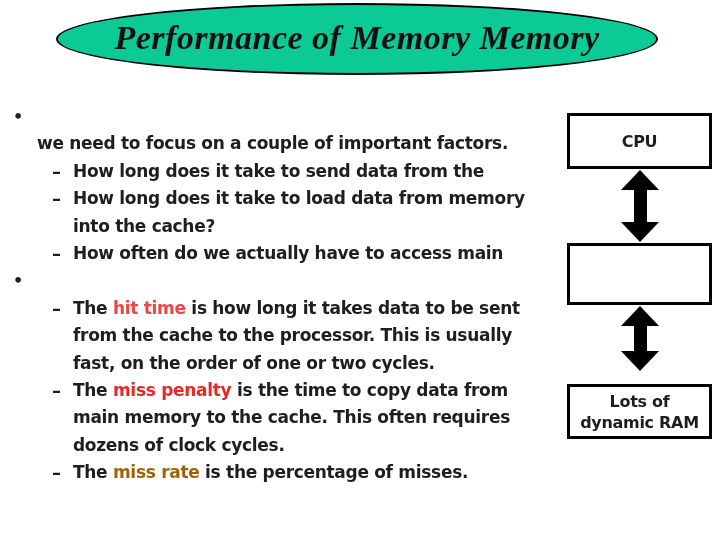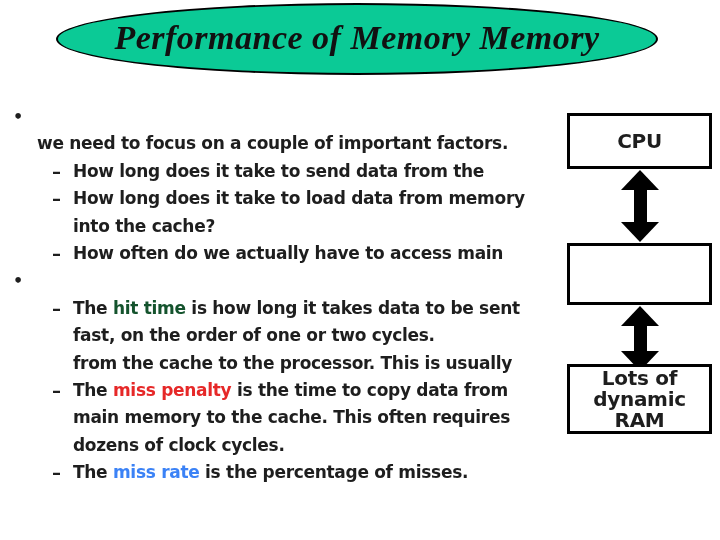--- a/index.html
+++ b/index.html
@@ -34,26 +34,26 @@
   .marker{position:absolute;top:0;}
   .m1{left:13px;font-size:16px;}
   .m2{left:52px;font-weight:bold;font-size:18px;}
   .hl{}
 
   
   .dbox{
     position:absolute;left:567px;width:145px;box-sizing:border-box;
     border:3px solid #000;background:#fff;
     display:flex;flex-direction:column;align-items:center;justify-content:center;
-    font-size:20px;font-weight:bold;color:#1e1e1e;text-align:center;line-height:21px;
+    font-size:16px;font-weight:bold;color:#1e1e1e;text-align:center;line-height:21px;
     letter-spacing:-0.3px;
   }
   #box-cpu{top:113px;height:56px;}
   #box-cache{top:243px;height:62px;}
-  #box-ram{top:364px;height:70px;}
+  #box-ram{top:384px;height:55px;}
 
   .arrow{
     position:absolute;left:621px;width:38px;
     display:flex;flex-direction:column;align-items:center;
   }
   #arrow-1{top:170px;height:72px;}
   #arrow-2{top:306px;height:65px;}
   .arrow .up{width:0;height:0;border-left:19px solid transparent;border-right:19px solid transparent;border-bottom:20px solid #000;}
   .arrow .shaft{width:13px;flex:1 1 auto;background:#000;}
   .arrow .down{width:0;height:0;border-left:19px solid transparent;border-right:19px solid transparent;border-top:20px solid #000;}
@@ -68,27 +68,27 @@
   </div>
 
   <div class="bullets">
       <div class="line lvl1"><span class="marker m1">•</span></div>
       <div class="line lvl1"><span>we need to focus on a couple of important factors.</span></div>
       <div class="line lvl2"><span class="marker m2">–</span><span>How long does it take to send data from the</span></div>
       <div class="line lvl2"><span class="marker m2">–</span><span>How long does it take to load data from memory</span></div>
       <div class="line lvl2"><span>into the cache?</span></div>
       <div class="line lvl2"><span class="marker m2">–</span><span>How often do we actually have to access main</span></div>
       <div class="line lvl1"><span class="marker m1">•</span></div>
-      <div class="line lvl2"><span class="marker m2">–</span><span>The </span><span class="hl" style="color: #14532d;">hit time</span><span> is how long it takes data to be sent</span></div>
+      <div class="line lvl2"><span class="marker m2">–</span><span>The </span><span class="hl" style="color: #ef4444;">hit time</span><span> is how long it takes data to be sent</span></div>
+      <div class="line lvl2"><span>from the cache to the processor. This is usually</span></div>
       <div class="line lvl2"><span>fast, on the order of one or two cycles.</span></div>
-      <div class="line lvl2"><span>from the cache to the processor. This is usually</span></div>
       <div class="line lvl2"><span class="marker m2">–</span><span>The </span><span class="hl" style="color: rgb(230, 40, 40);">miss penalty</span><span> is the time to copy data from</span></div>
       <div class="line lvl2"><span>main memory to the cache. This often requires</span></div>
       <div class="line lvl2"><span>dozens of clock cycles.</span></div>
-      <div class="line lvl2"><span class="marker m2">–</span><span>The </span><span class="hl" style="color: #3b82f6;">miss rate</span><span> is the percentage of misses.</span></div>
+      <div class="line lvl2"><span class="marker m2">–</span><span>The </span><span class="hl" style="color: #a16207;">miss rate</span><span> is the percentage of misses.</span></div>
     </div>
 
   <div class="dbox" id="box-cpu">
       <div>CPU</div>
     </div>
   <div class="arrow" id="arrow-1">
     <div class="up"></div>
     <div class="shaft"></div>
     <div class="down"></div>
   </div>

